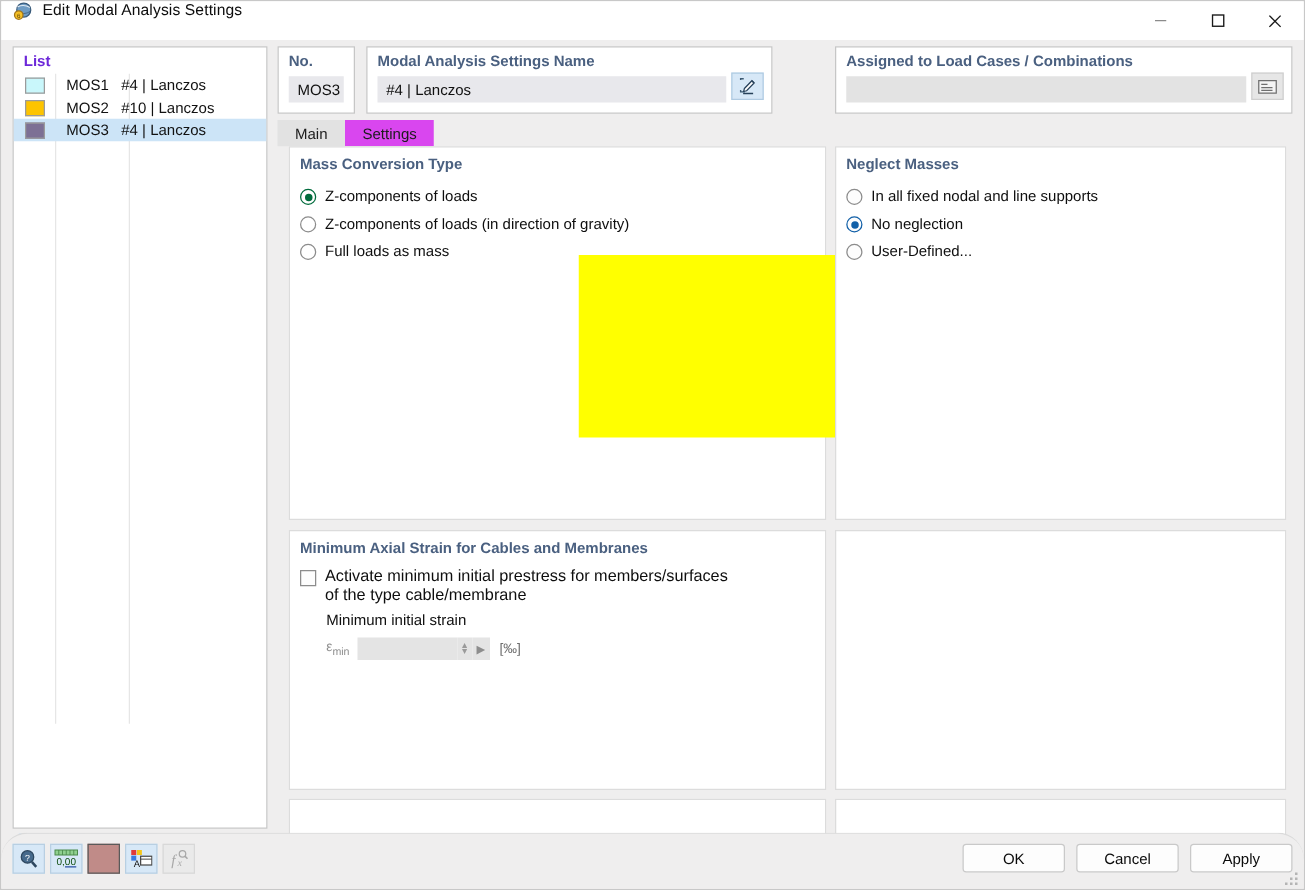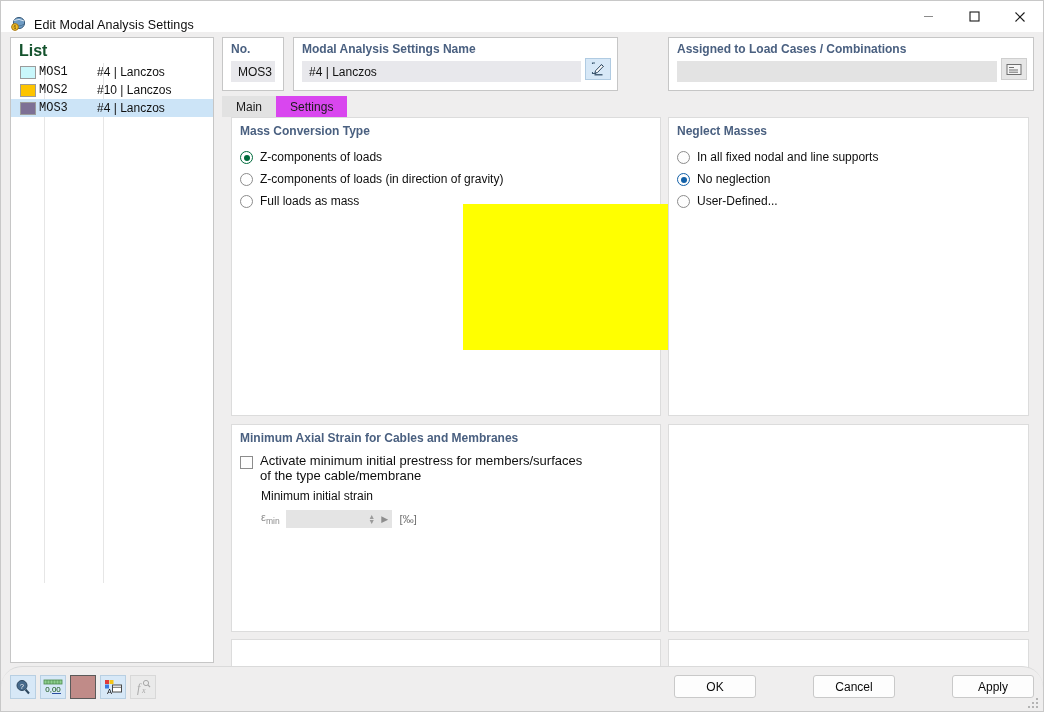--- a/index.html
+++ b/index.html
@@ -16,21 +16,21 @@
     width: 1044px; height: 712px;
     background: #efeeee;
     box-sizing: border-box;
     border: 1px solid #c8c8c8;
   }
 
   
   .titlebar {
     position: absolute; top: 0; left: 0; right: 0; height: 31px;
     background: #ffffff;
-    display: flex; align-items: flex-end;
+    display: flex; align-items: flex-start;
   }
   .titlebar .tb-icon {
     width: 16px; height: 16px; margin-left: 9px; margin-right: 8px;
     position: relative; flex: none;
   }
   .titlebar .title-text {
     font-size: 12.5px; color: #0c0c0c; letter-spacing: .1px;
   }
   .wc-group { margin-left: auto; display: flex; height: 31px; }
   .wc {
@@ -44,36 +44,36 @@
     position: absolute; top: 31px; left: 0; right: 0; bottom: 0;
     background: #efeeee;
   }
 
   
   .list-panel {
     position: absolute; left: 9px; top: 5px; width: 204px; height: 626px;
     background: #ffffff; border: 1px solid #c6c6c6; box-sizing: border-box;
   }
   .list-header {
-    font-size: 16px; font-weight: bold; color: #14532d;
+    font-size: 12px; font-weight: bold; color: #6d28d9;
     padding: 4px 0 3px 8px;
   }
   .list-rows { position: relative; }
   .vrule { position: absolute; top: 0; bottom: 0; width: 1px; background: #e6e6e6; }
   .list-row {
     display: flex; align-items: center; height: 18px; position: relative;
   }
   .list-row.selected { background: #cce4f7; }
   .lr-color {
     width: 16px; height: 13px; margin-left: 9px; border: 1px solid #9b9b9b;
     box-sizing: border-box; flex: none;
   }
   .lr-no {
-    width: 56px; padding-left: 3px; box-sizing: border-box;
-    font-size: 12px; color: #111; font-family: Liberation Mono, monospace;
+    width: 56px; padding-left: 17px; box-sizing: border-box;
+    font-size: 12px; color: #111;
   }
   .lr-desc { font-size: 12px; color: #111; padding-left: 5px; }
   .list-body-fill { position: relative; height: 500px; }
 
   .list-toolbar {
     position: absolute; left: 9px; top: 633px; width: 204px; height: 26px;
     display: flex; align-items: center; box-sizing: border-box;
   }
   .tb-btn {
     width: 24px; height: 22px; margin-left: 5px;
@@ -205,21 +205,21 @@
   }
   .status-icons { position: absolute; left: 9px; top: 8px; display: flex; }
   .si {
     width: 26px; height: 24px; margin-right: 4px;
     display: flex; align-items: center; justify-content: center;
     background: #d7e8f7; border: 1px solid #b8cfe2; box-sizing: border-box;
   }
   .si.disabled { background: #eaeaea; border-color: #d8d8d8; }
   .si.swatch { background: #c08b88; border: 1px solid #5a5a5a; }
 
-  .btn-group { position: absolute; right: 9px; top: 8px; display: flex; gap: 48px; }
+  .btn-group { position: absolute; right: 9px; top: 8px; display: flex; }
   .dlg-btn {
     width: 82px; height: 23px; margin-left: 9px;
     background: #fdfdfd; border: 1px solid #c9c9c9; border-radius: 3px;
     font-size: 12px; color: #0b0b0b;
     display: flex; align-items: center; justify-content: center;
     box-sizing: border-box;
   }
 
   .grip { position: absolute; right: 3px; bottom: 3px; width: 12px; height: 12px; }
   .grip i {

